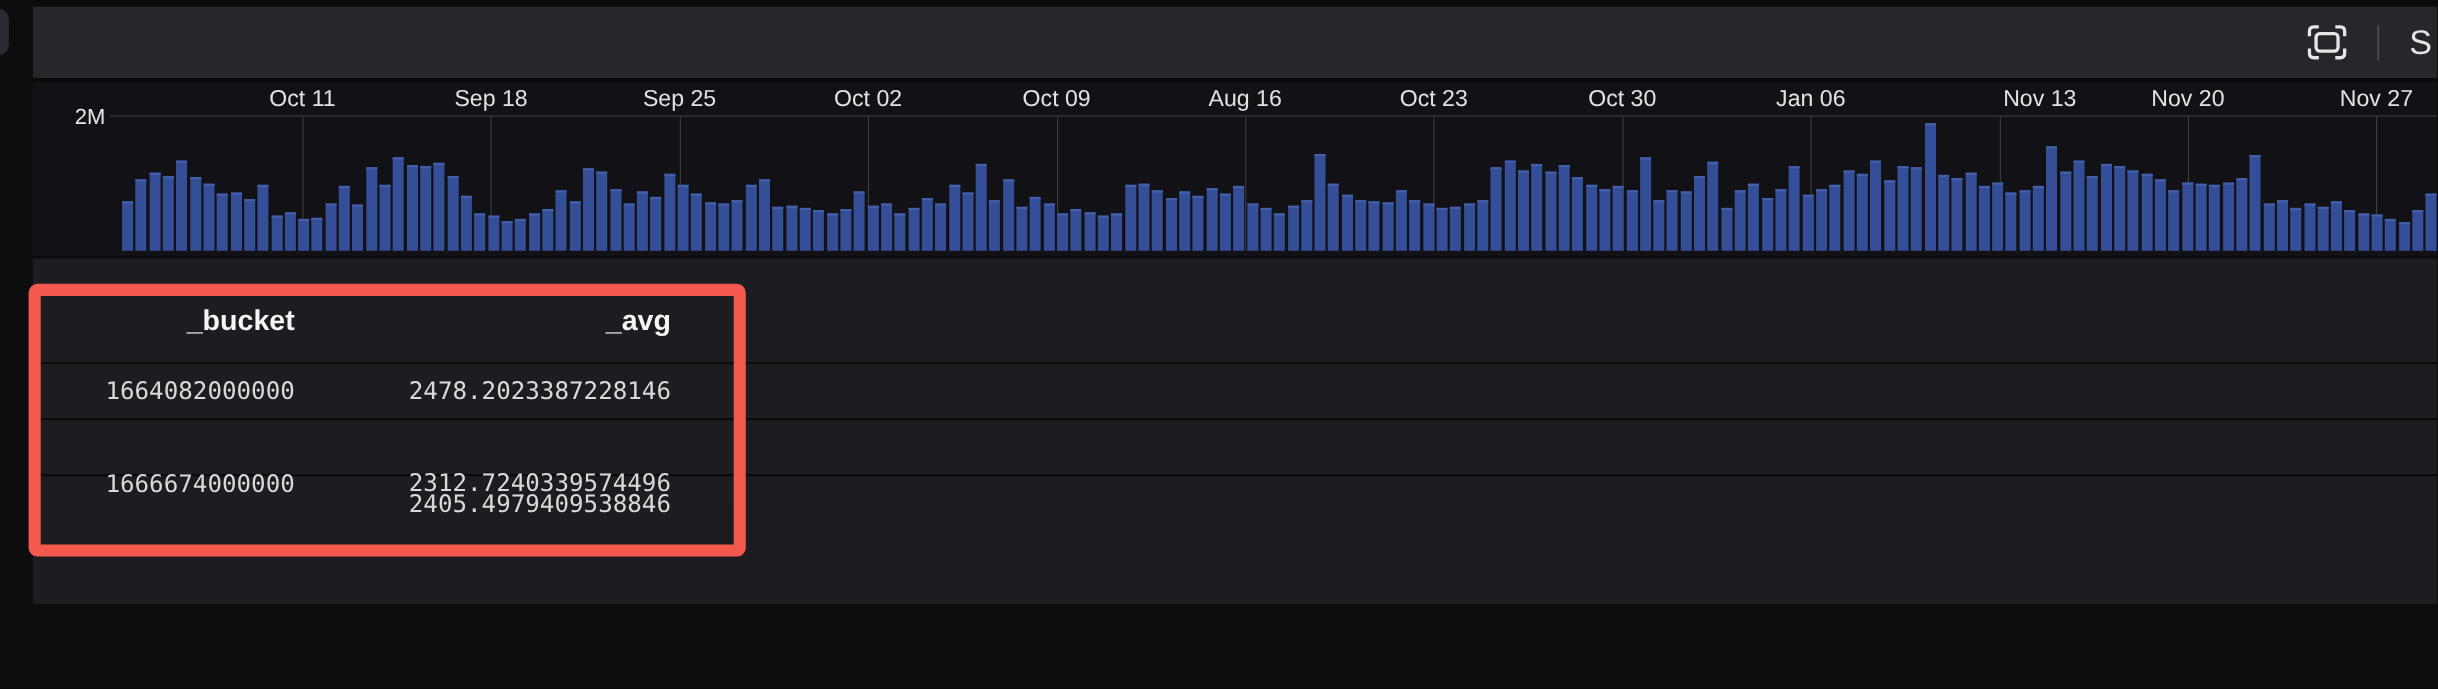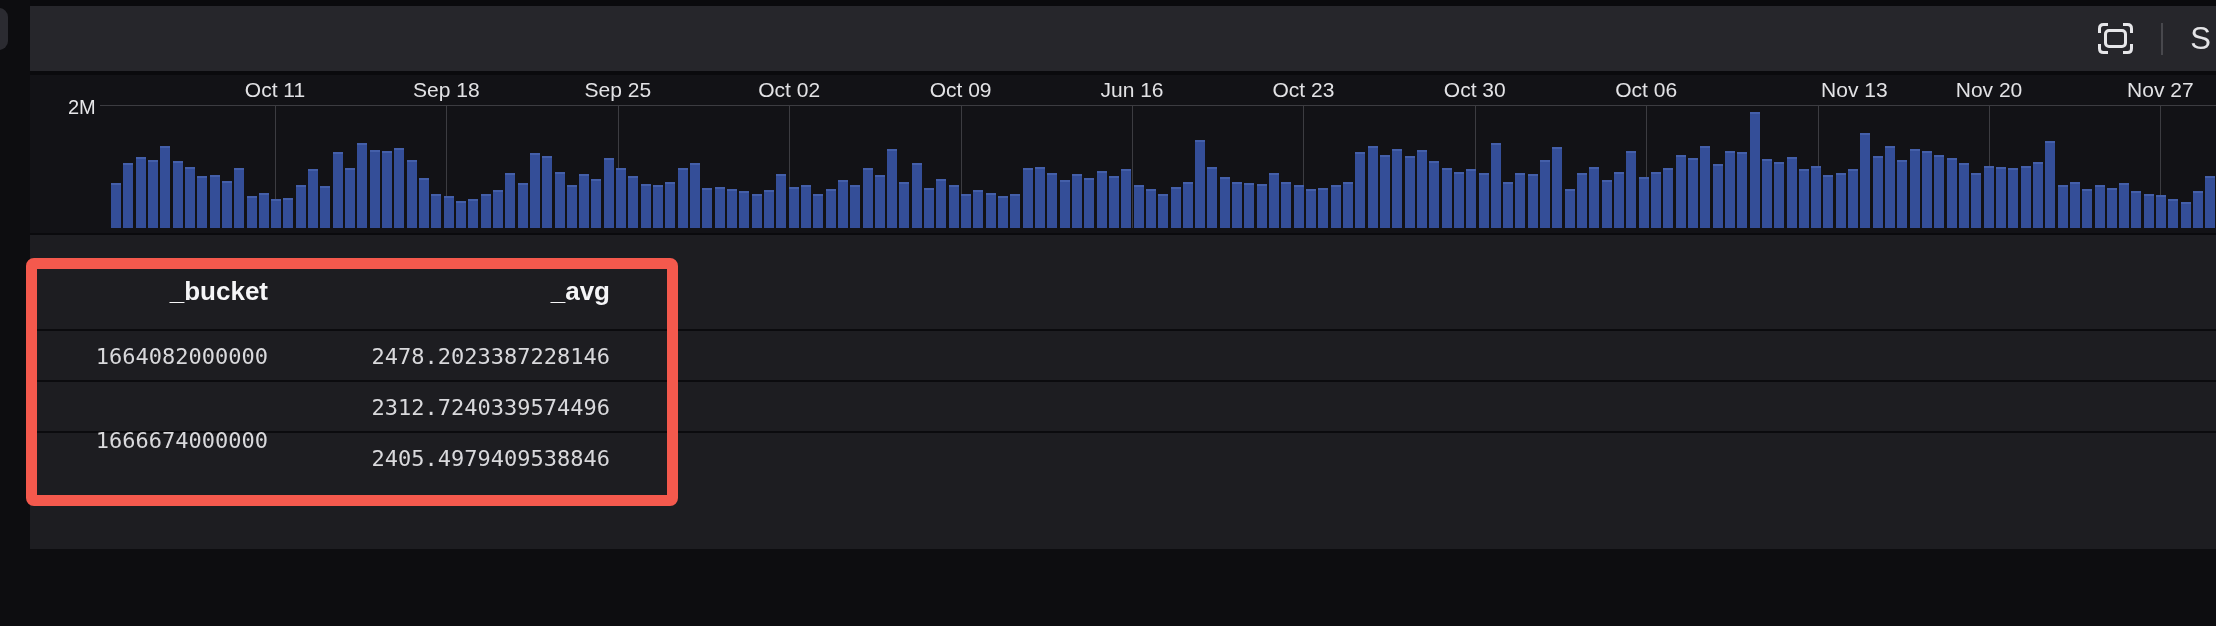--- a/index.html
+++ b/index.html
@@ -89,27 +89,27 @@
           <div class="xtick-label" style="left: 245px;">Oct 11</div>
           <div class="vgrid" style="left: 416.4px;"></div>
           <div class="xtick-label" style="left: 416.4px;">Sep 18</div>
           <div class="vgrid" style="left: 587.8px;"></div>
           <div class="xtick-label" style="left: 587.8px;">Sep 25</div>
           <div class="vgrid" style="left: 759.2px;"></div>
           <div class="xtick-label" style="left: 759.2px;">Oct 02</div>
           <div class="vgrid" style="left: 930.6px;"></div>
           <div class="xtick-label" style="left: 930.6px;">Oct 09</div>
           <div class="vgrid" style="left: 1102px;"></div>
-          <div class="xtick-label" style="left: 1102px;">Jun 16</div>
+          <div class="xtick-label" style="left: 1102px;">Aug 16</div>
           <div class="vgrid" style="left: 1273.4px;"></div>
           <div class="xtick-label" style="left: 1273.4px;">Oct 23</div>
           <div class="vgrid" style="left: 1444.8px;"></div>
           <div class="xtick-label" style="left: 1444.8px;">Oct 30</div>
           <div class="vgrid" style="left: 1616.2px;"></div>
-          <div class="xtick-label" style="left: 1616.2px;">Oct 06</div>
+          <div class="xtick-label" style="left: 1616.2px;">Jan 06</div>
           <div class="vgrid" style="left: 1787.6px;"></div>
           <div class="xtick-label" style="left: 1787.6px; text-align: right;">Nov 13</div>
           <div class="vgrid" style="left: 1959px;"></div>
           <div class="xtick-label" style="left: 1959px;">Nov 20</div>
           <div class="vgrid" style="left: 2130.4px;"></div>
           <div class="xtick-label" style="left: 2130.4px;">Nov 27</div>
         </div>
       <div class="bars" id="bars">
           <div class="bar" style="left: 81px; height: 45px;"></div>
           <div class="bar" style="left: 93.32px; height: 65px;"></div>
@@ -292,21 +292,21 @@
         <span class="th c2">_avg</span>
         <span class="th c1">_bucket</span>
       </div>
       <div id="tbody">
           <div class="trow drow" style="top: 96px;">
             <span class="cell c1" style="left: 0px; width: 238px;">1664082000000</span>
             <span class="cell c2" style="left: 238px; width: 342px;">2478.2023387228146</span>
           </div>
           <div class="trow drow" style="top: 147px;">
             <span class="cell c1" style="left: 0px; width: 238px; margin-top: 33px;">1666674000000</span>
-            <span class="cell c2" style="left: 238px; width: 342px;">2312.7240339574496</span>
+            <span class="cell c2" style="left: 238px; width: 342px; margin-top: 32px;">2312.7240339574496</span>
           </div>
           <div class="trow drow" style="top: 198px;">
             <span class="cell c2" style="left: 238px; width: 342px;">2405.4979409538846</span>
           </div>
         </div>
       <div class="annotation"></div>
     </div>
 
   </div>
 </div>

